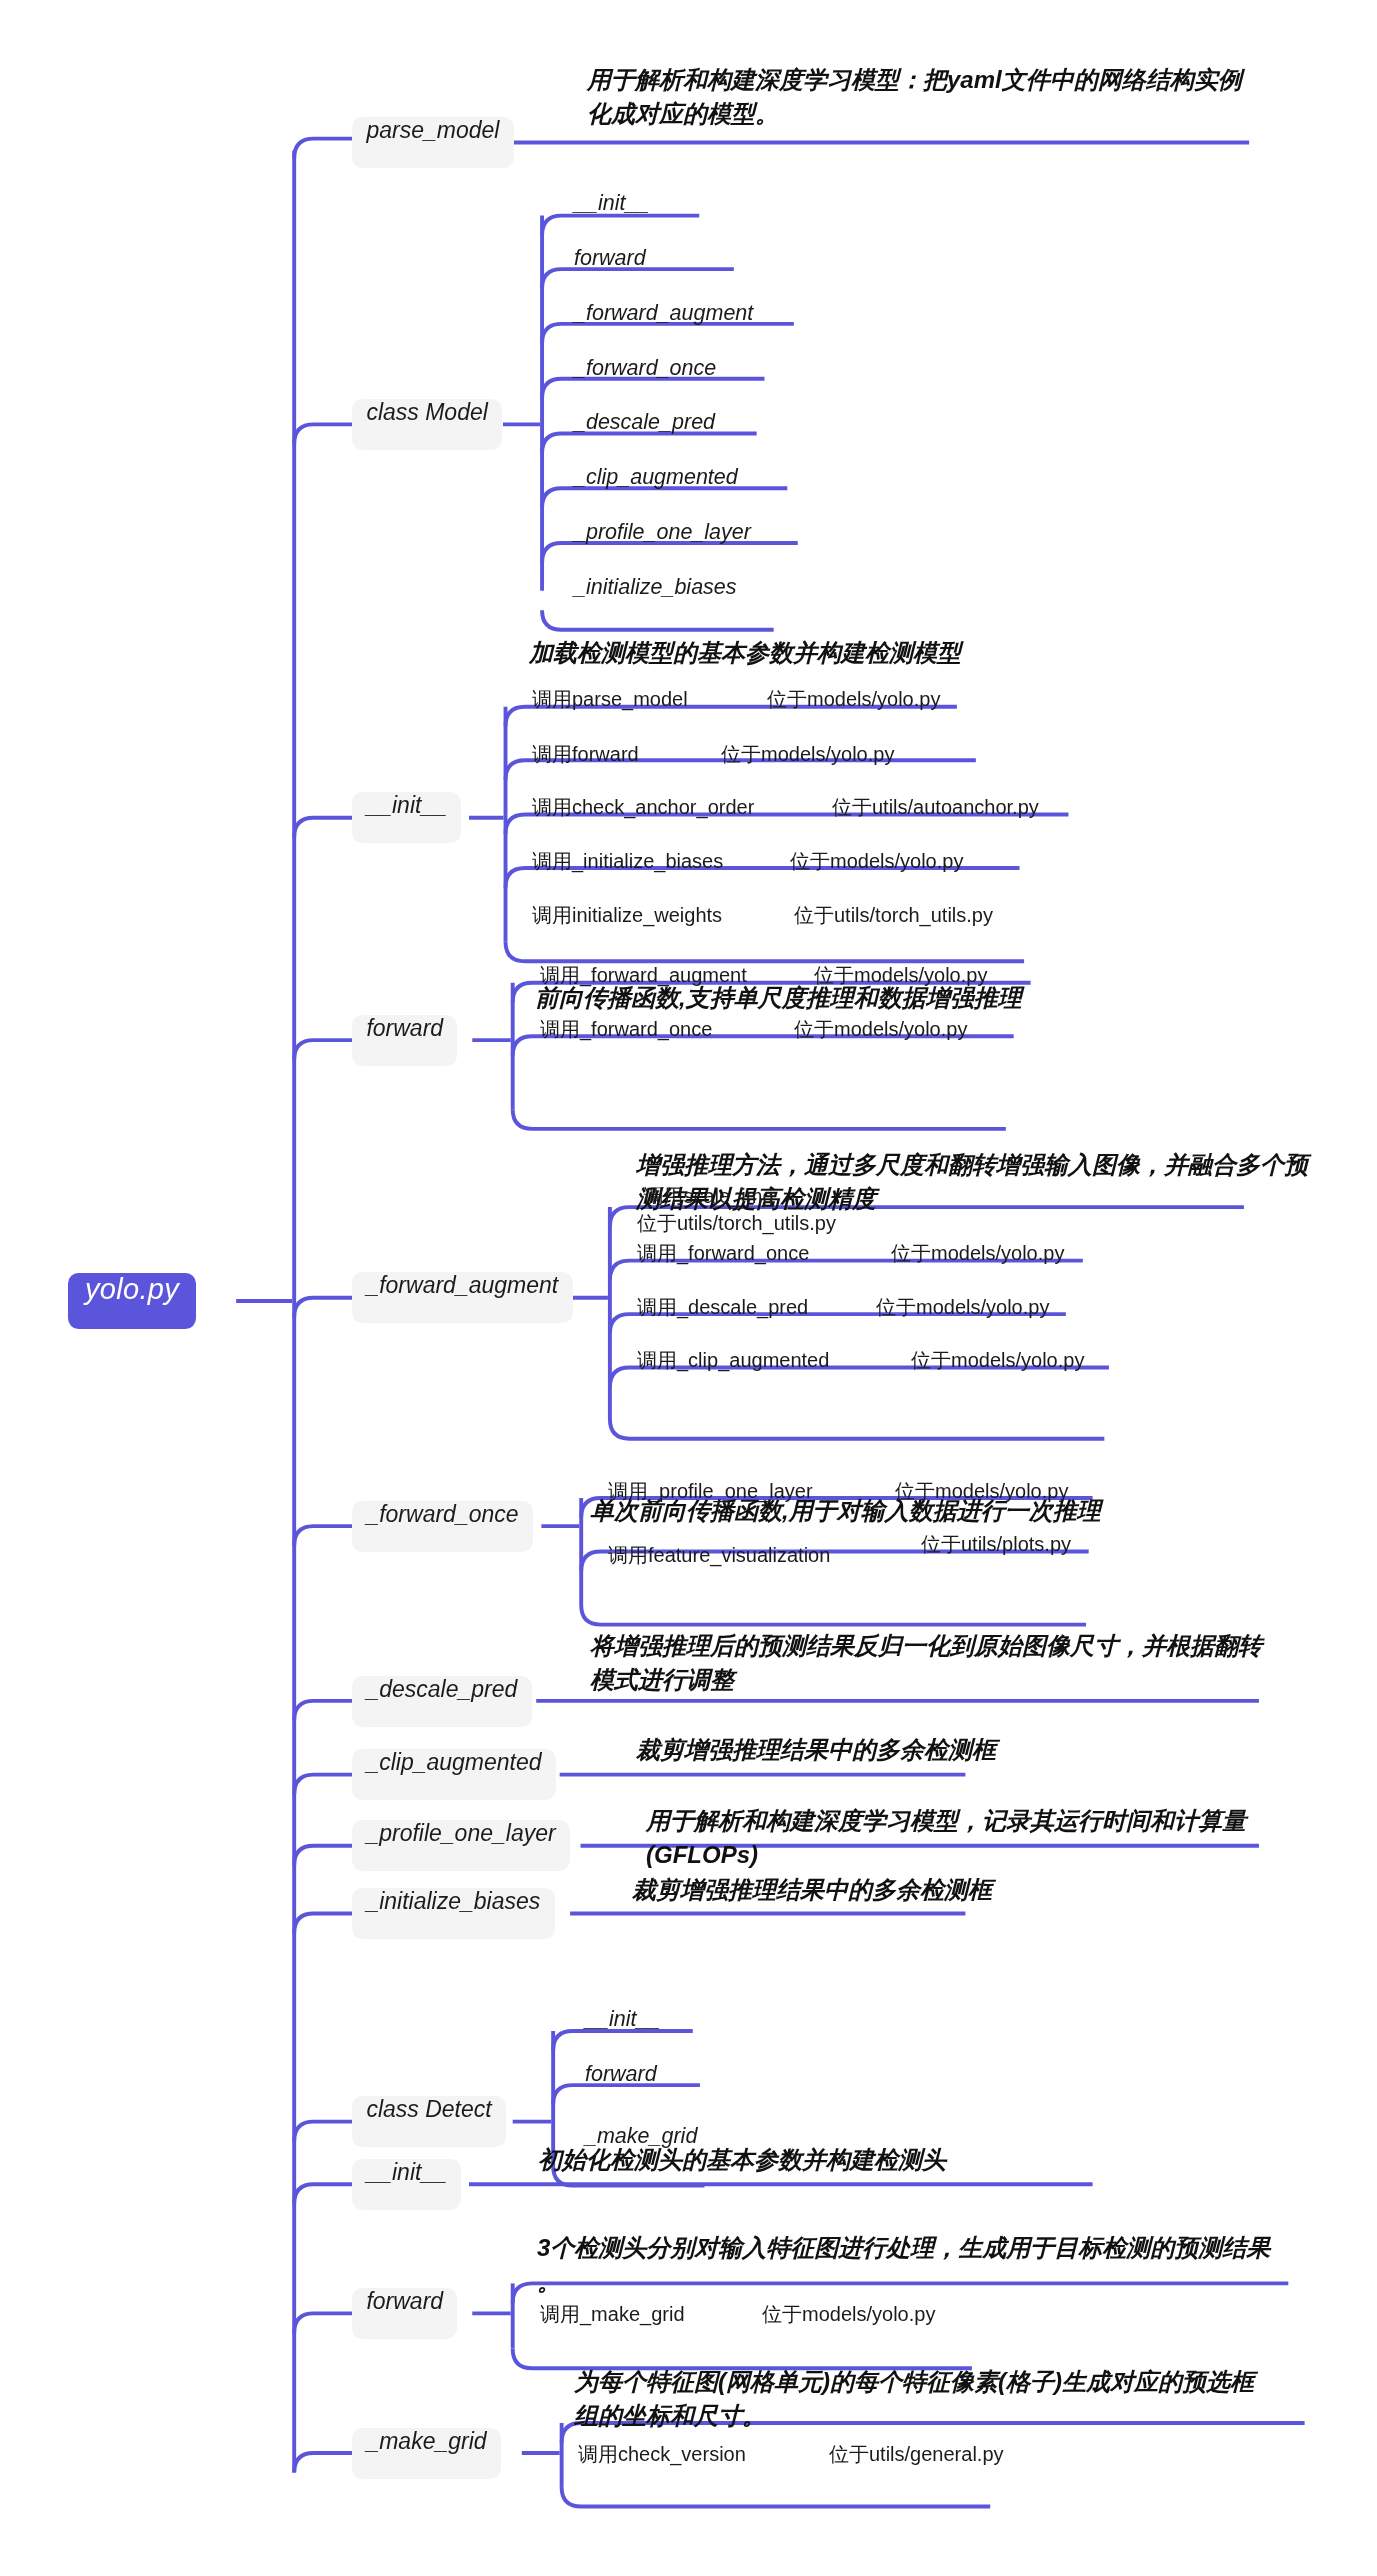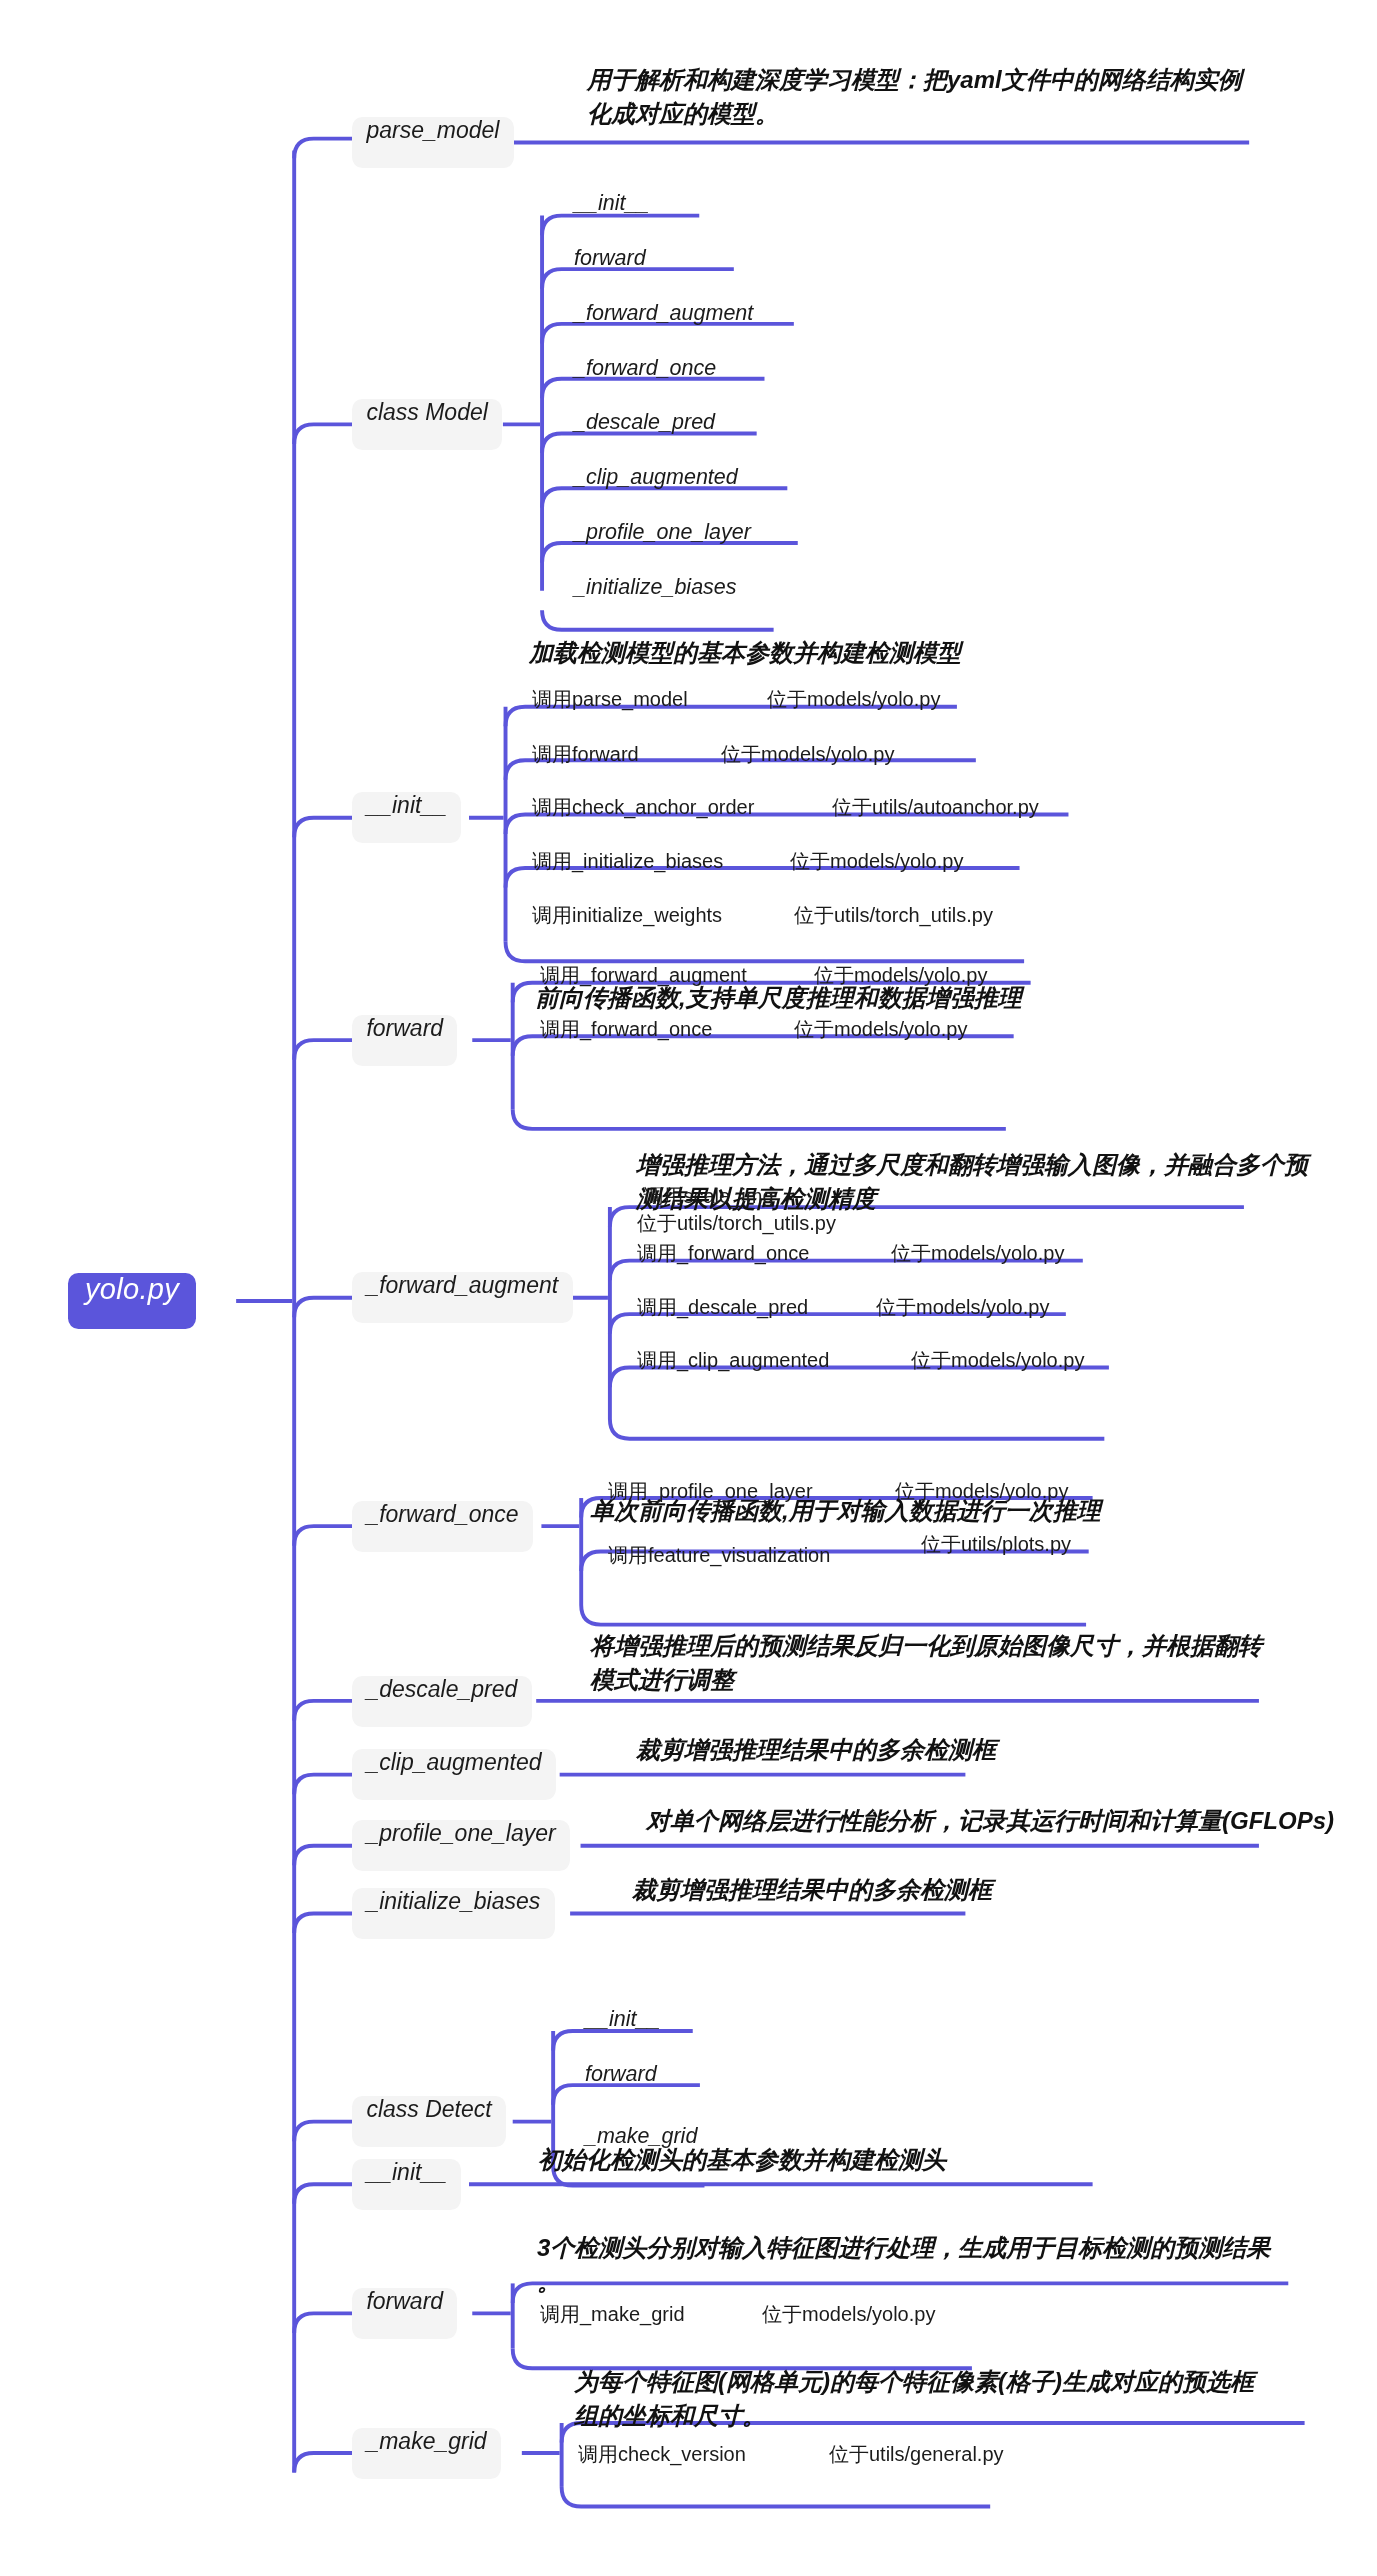--- a/index.html
+++ b/index.html
@@ -194,21 +194,21 @@
   <div class="anno" style="left:535px;top:981px;width:718px;">前向传播函数,支持单尺度推理和数据增强推理</div>
 
   <div class="anno" style="left:636px;top:1148px;width:692px;">增强推理方法，通过多尺度和翻转增强输入图像，并融合多个预测结果以提高检测精度</div>
 
   <div class="anno" style="left:590px;top:1494px;width:718px;">单次前向传播函数,用于对输入数据进行一次推理</div>
 
   <div class="anno" style="left:636px;top:1733px;width:692px;">裁剪增强推理结果中的多余检测框</div>
 
   <div class="anno" style="left:590px;top:1629px;width:672px;">将增强推理后的预测结果反归一化到原始图像尺寸，并根据翻转模式进行调整</div>
 
-  <div class="anno" style="left:646px;top:1804px;width:705px;">对单个网络层进行性能分析，记录其运行时间和计算量(GFLOPs)</div>
+  <div class="anno" style="left:646px;top:1804px;width:705px;">用于解析和构建深度学习模型，记录其运行时间和计算量(GFLOPs)</div>
 
   <div class="anno" style="left:632px;top:1873px;width:692px;">裁剪增强推理结果中的多余检测框</div>
 
   <div class="anno" style="left:538px;top:2143px;width:692px;">初始化检测头的基本参数并构建检测头</div>
 
   <div class="anno" style="left:537px;top:2231px;width:757px;white-space:pre-line;">3个检测头分别对输入特征图进行处理，生成用于目标检测的预测结果
 。</div>
 
   <div class="anno" style="left:574px;top:2365px;width:701px;">为每个特征图(网格单元)的每个特征像素(格子)生成对应的预选框组的坐标和尺寸。</div>
 

